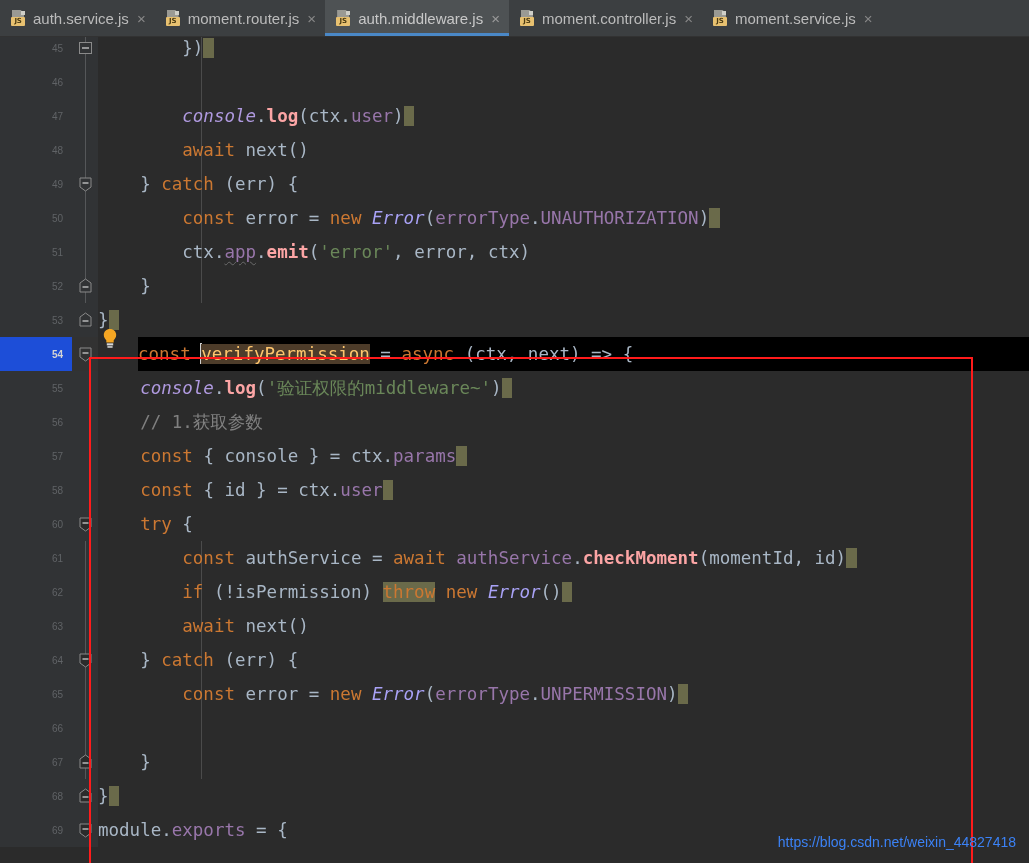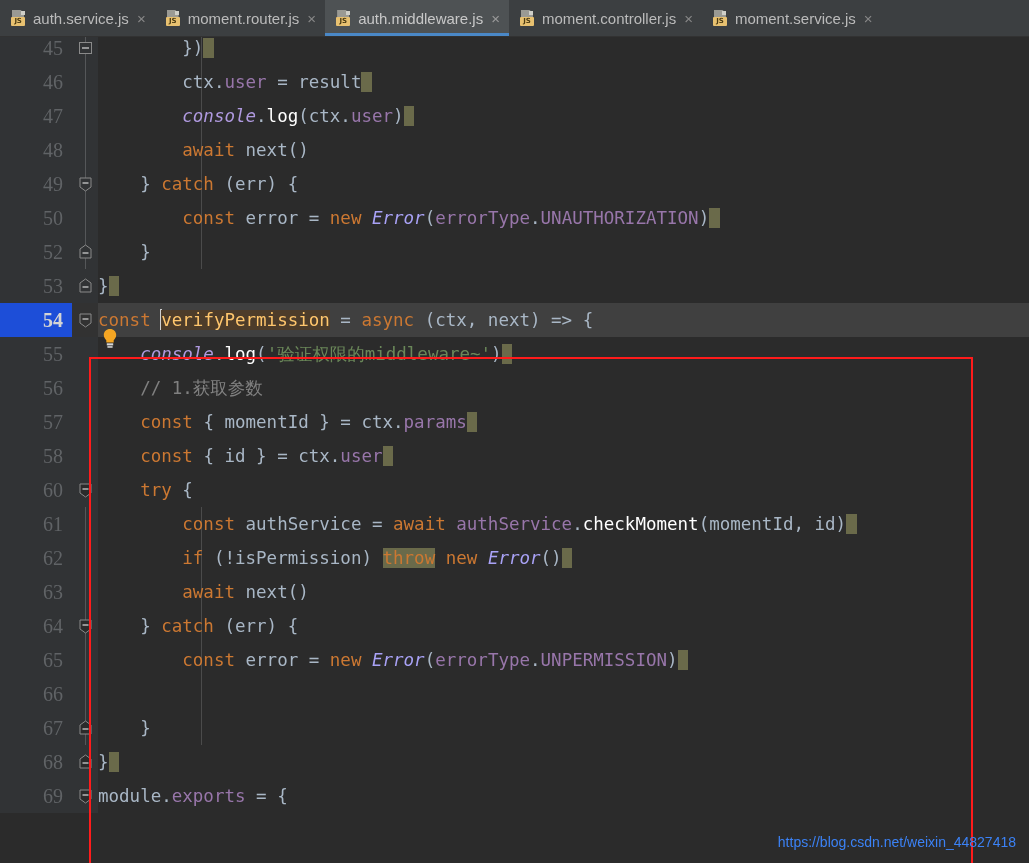--- a/index.html
+++ b/index.html
@@ -103,36 +103,36 @@
     top: -6px;
     left: 0;
     right: 0;
   }
   .row {
     position: relative;
     height: 34px;
     display: flex;
     align-items: center;
   }
-  .row.current .code-area { background: #404040; }
+  .row.current .code-area { background: #000000; margin-left: 40px; }
   .row.current .gutter { background: #1d4ed8; }
 
   .gutter {
     position: relative;
     width: 72px;
     flex: 0 0 72px;
     height: 34px;
     background: #313335;
     display: flex;
     align-items: center;
     justify-content: flex-end;
   }
   .lnum {
-    font-family: Liberation Serif, serif;
-    font-size: 20px;
+    font-family: Liberation Sans, sans-serif;
+    font-size: 10px;
     color: #606366;
     padding-right: 9px;
     user-select: none;
     text-align: center;
   }
   .row.current .lnum { color: #d4d4d4; font-weight: bold; }
 
   .foldcol {
     position: relative;
     width: 26px;
@@ -180,21 +180,21 @@
   .indent-guide {
     position: absolute;
     top: 0; bottom: 0;
     width: 1px;
     background: #4b4b4b;
   }
 
   
   .kw      { color: #cc7832; }
   .fn      { color: #ffc66d; }
-  .fn-b    { color: #ffffff; font-weight: normal; }
+  .fn-b    { color: #fca5a5; font-weight: bold; }
   .cls     { color: #a9a2f6; font-style: italic; }
   .obj-i   { color: #b09ae0; font-style: italic; }
   .prop    { color: #9876aa; }
   .str     { color: #6a8759; }
   .cmt     { color: #808080; }
   .plain   { color: #a9b7c6; }
   .ws-mark { background: #6a6a4a; }
   .ident-hl{ background: #4d3c2a; }
   .throw-hl{ background: #6a6a4a; }
   .squiggle {
@@ -328,21 +328,20 @@
 
     <div class="row">
       <div class="gutter">
         <span class="lnum">46</span>
       </div>
       <div class="foldcol">
           <span class="guideline"></span>
         </div>
       <div class="code-area">
         <span class="indent-guide" style="left:103px"></span>
-        <span class="code-text"><span class="plain">        ctx.</span><span class="prop">user</span><span class="plain"> = result</span><span class="ws-mark">&nbsp;</span></span>
       </div>
     </div>
 
     <div class="row">
       <div class="gutter">
         <span class="lnum">47</span>
       </div>
       <div class="foldcol">
           <span class="guideline"></span>
         </div>
@@ -390,20 +389,32 @@
       </div>
       <div class="foldcol">
           <span class="guideline"></span>
         </div>
       <div class="code-area">
         <span class="indent-guide" style="left:103px"></span>
         <span class="code-text"><span class="plain">        </span><span class="kw">const</span><span class="plain"> error = </span><span class="kw">new</span><span class="plain"> </span><span class="cls">Error</span><span class="plain">(</span><span class="prop">errorType</span><span class="plain">.</span><span class="prop">UNAUTHORIZATION</span><span class="plain">)</span><span class="ws-mark">&nbsp;</span></span>
       </div>
     </div>
 
+    <div class="row">
+      <div class="gutter">
+        <span class="lnum">51</span>
+      </div>
+      <div class="foldcol">
+          <span class="guideline"></span>
+        </div>
+      <div class="code-area">
+        <span class="indent-guide" style="left:103px"></span>
+        <span class="code-text"><span class="plain">        ctx.</span><span class="prop squiggle">app</span><span class="plain">.</span><span class="fn-b">emit</span><span class="plain">(</span><span class="str">'error'</span><span class="plain">, error, ctx)</span></span>
+      </div>
+    </div>
 
     <div class="row">
       <div class="gutter">
         <span class="lnum">52</span>
       </div>
       <div class="foldcol">
         <span class="guideline"></span>
         <span class="fold-mark">
           <svg width="15" height="16">
               <path d="M2,14 H13 V5 L7.5,1 L2,5 Z" fill="#313335" stroke="#8a8a8a"></path>
@@ -470,21 +481,21 @@
         <span class="code-text"><span class="plain">    </span><span class="cmt">// 1.获取参数</span></span>
       </div>
     </div>
 
     <div class="row">
       <div class="gutter">
         <span class="lnum">57</span>
       </div>
       <div class="foldcol"></div>
       <div class="code-area">
-        <span class="code-text"><span class="plain">    </span><span class="kw">const</span><span class="plain"> { momentId } = ctx.</span><span class="prop">params</span><span class="ws-mark">&nbsp;</span></span>
+        <span class="code-text"><span class="plain">    </span><span class="kw">const</span><span class="plain"> { console } = ctx.</span><span class="prop">params</span><span class="ws-mark">&nbsp;</span></span>
       </div>
     </div>
 
     <div class="row">
       <div class="gutter">
         <span class="lnum">58</span>
       </div>
       <div class="foldcol"></div>
       <div class="code-area">
         <span class="code-text"><span class="plain">    </span><span class="kw">const</span><span class="plain"> { id } = ctx.</span><span class="prop">user</span><span class="ws-mark">&nbsp;</span></span>

